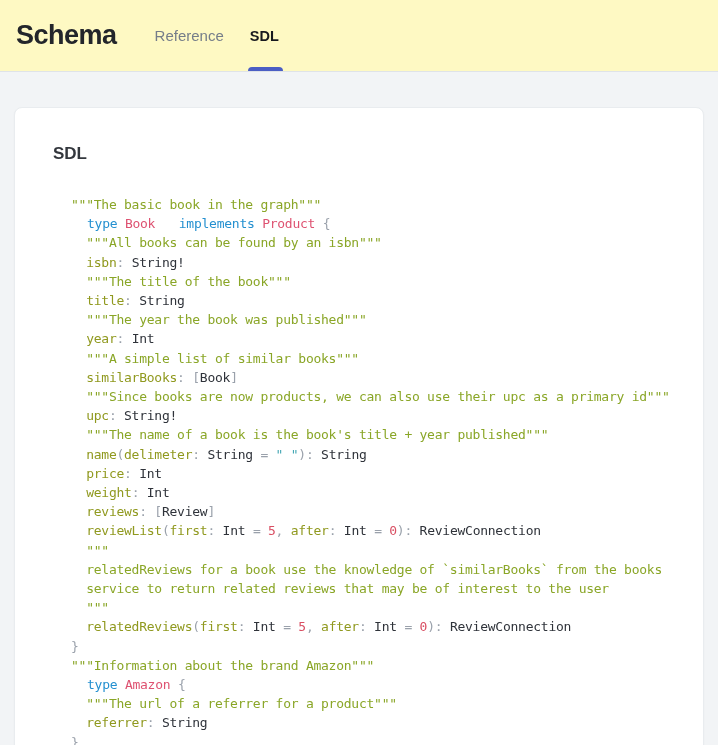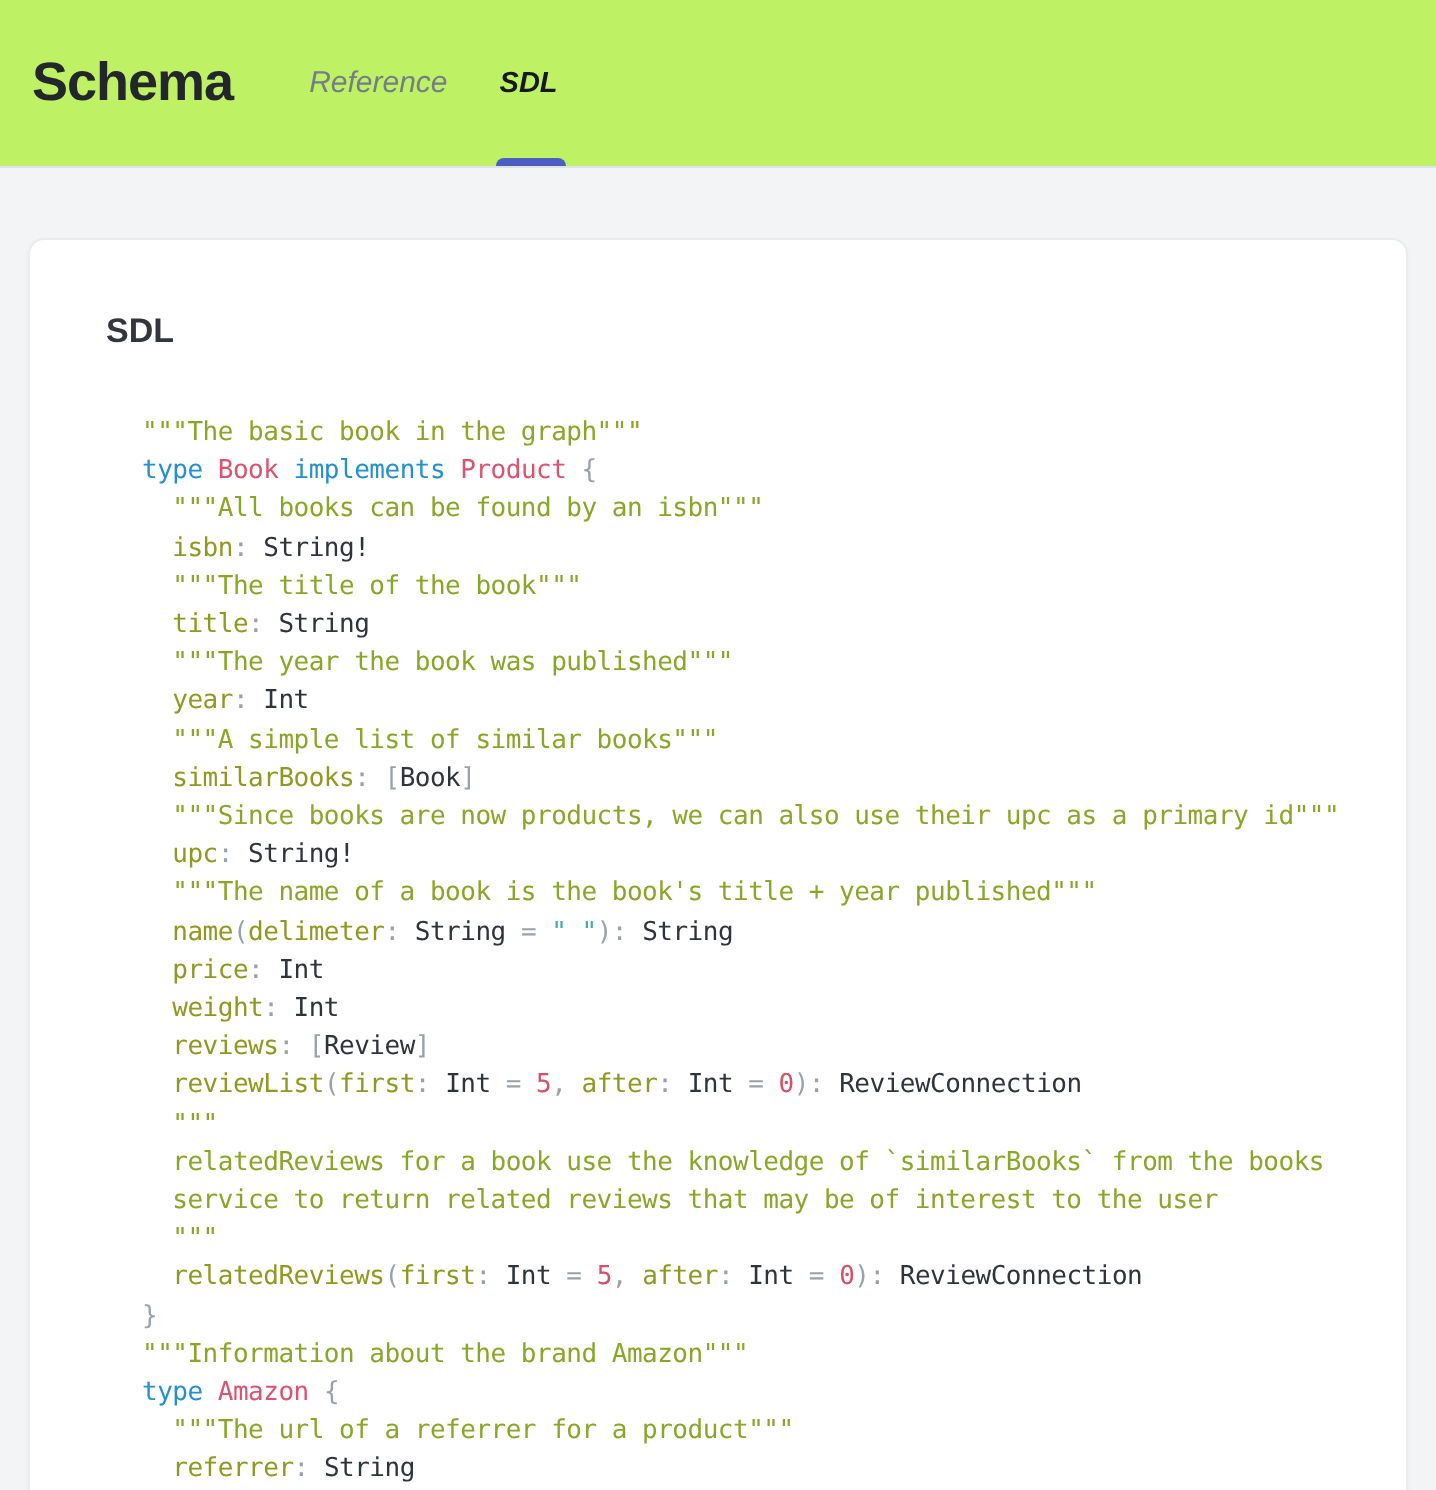--- a/index.html
+++ b/index.html
@@ -4,40 +4,39 @@
 <style>
   * { margin: 0; padding: 0; box-sizing: border-box; }
   html, body {
     width: 718px; height: 745px;
     overflow: hidden;
     background: #f2f4f6;
     font-family: "Liberation Sans", sans-serif;
   }
   
   .header {
-    height: 84px;
-    background: #bef264;
+    height: 72px;
+    background: #fef9c3;
     border-bottom: 1px solid #dfe3e8;
     display: flex;
     align-items: center;
     padding-left: 16px;
   }
   .page-title {
     font-size: 27px;
     font-weight: 700;
     color: #23262b;
     letter-spacing: -0.5px;
   }
   .tabs {
     display: flex;
     align-items: center;
     height: 100%;
     margin-left: 38px;
     gap: 26px;
-    font-style: italic;
   }
   .tab {
     position: relative;
     height: 100%;
     display: flex;
     align-items: center;
     font-size: 15px;
     color: #757d89;
     cursor: pointer;
     text-decoration: none;
@@ -81,21 +80,21 @@
     margin: 31px 0 0 18px;
     font-family: "DejaVu Sans Mono", monospace;
     font-size: 13px;
     line-height: 19.2px;
     letter-spacing: -0.25px;
     white-space: pre;
     color: #2f333a;
   }
   .code-line { white-space: pre; }
   .tok-doc { color: var(--docstring, #8aa627); }
-  .tok-kw  { color: var(--keyword, #2490d0); }
+  .tok-kw  { color: var(--keyword, #2490d0); margin-left: 16px; }
   .tok-cls { color: var(--class-name, #de5271); }
   .tok-fld { color: var(--field, #90991f); margin-top: 43px; }
   .tok-typ { color: var(--type-plain, #2f333a); }
   .tok-pun { color: var(--punctuation, #9aa1ab); }
   .tok-num { color: var(--number, #d94f63); }
   .tok-str { color: var(--string, #46a8b5); }
   .tok-sp  { color: #2f333a; }
 </style>
 </head>
 <body>

